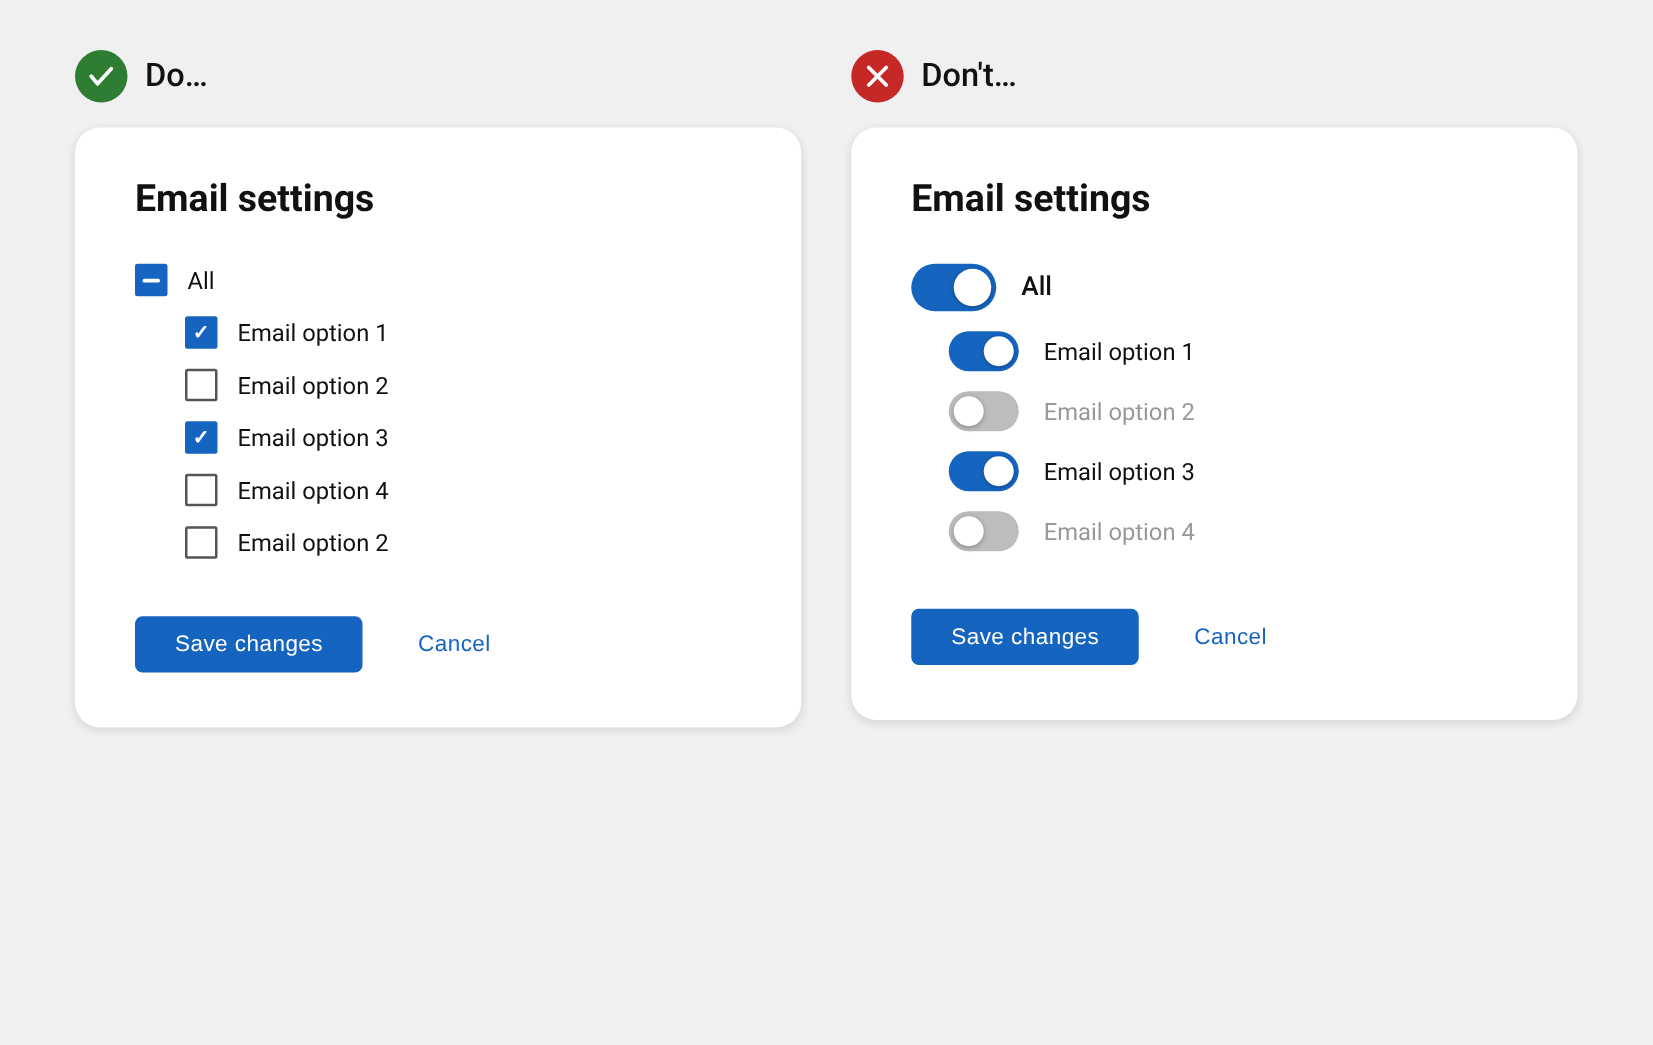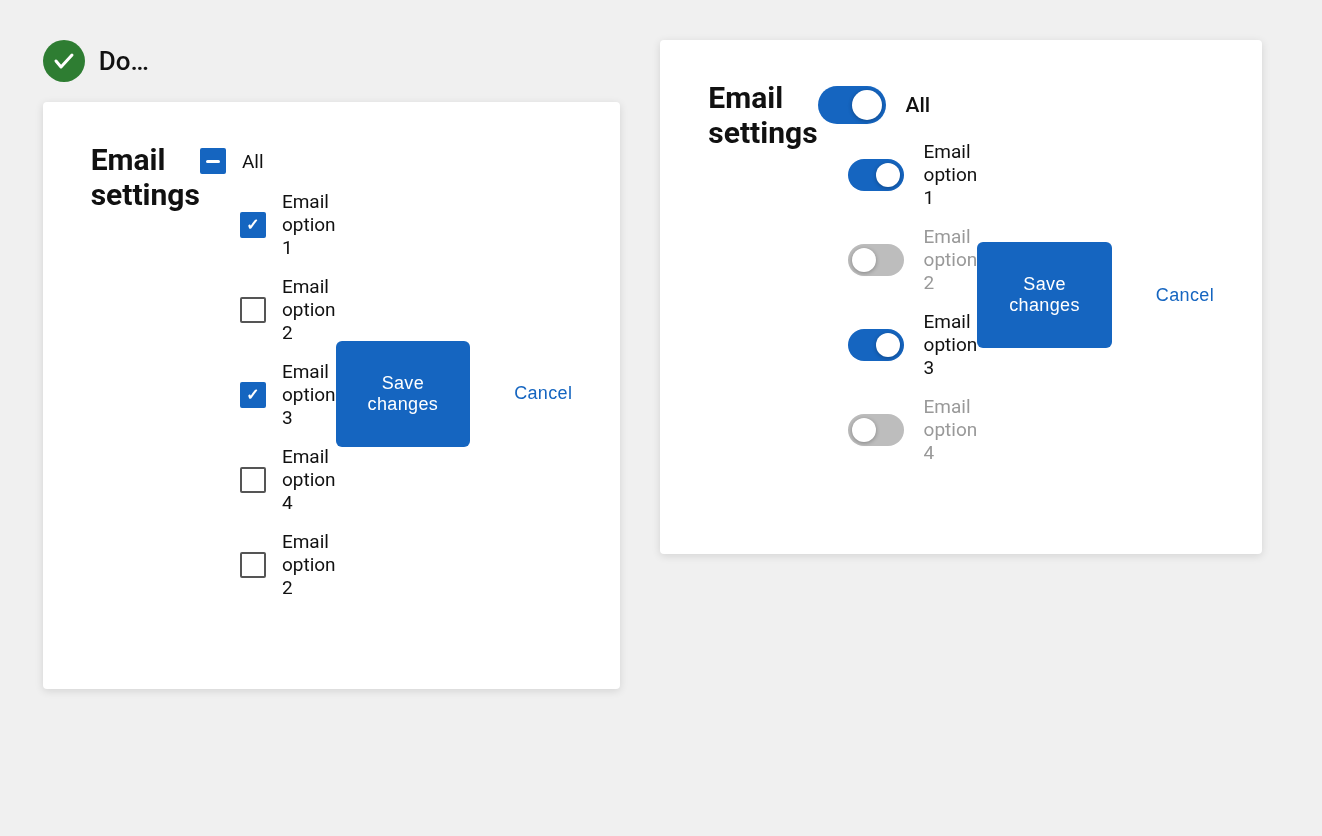--- a/index.html
+++ b/index.html
@@ -15,21 +15,20 @@
     }
     .page-wrapper {
       display: flex;
       flex-direction: row;
       width: 1322px;
       min-height: 836px;
       background: #f0f0f0;
       padding: 40px 60px;
       gap: 40px;
       align-items: flex-start;
-      justify-content: flex-end;
     }
     .panel {
       flex: 1;
       display: flex;
       flex-direction: column;
       gap: 20px;
     }
     .panel-header {
       display: flex;
       align-items: center;
@@ -49,25 +48,25 @@
       flex-shrink: 0;
     }
     .header-icon.do {
       background: #2e7d32;
     }
     .header-icon.dont {
       background: #c62828;
     }
     .card {
       background: #fff;
-      border-radius: 4px;
+      border-radius: 20px;
       box-shadow: 0 2px 8px rgba(0,0,0,0.12);
       padding: 40px 48px 44px 48px;
       display: flex;
-      flex-direction: row;
+      flex-direction: column;
       gap: 0;
     }
     .card-title {
       font-size: 30px;
       font-weight: 700;
       color: #111;
       margin-bottom: 28px;
     }
     .checkbox-list {
       display: flex;
@@ -121,21 +120,21 @@
     .card-actions {
       display: flex;
       align-items: center;
       gap: 28px;
     }
     .btn-save {
       background: #1565c0;
       color: #fff;
       border: none;
       border-radius: 6px;
-      padding: 32px 32px;
+      padding: 12px 32px;
       font-size: 18px;
       font-weight: 500;
       cursor: pointer;
       letter-spacing: 0.02em;
     }
     .btn-cancel {
       background: none;
       border: none;
       color: #1565c0;
       font-size: 18px;
@@ -271,20 +270,29 @@
         </div>
       </div>
       <div class="card-actions">
         <button class="btn-save">Save changes</button>
         <button class="btn-cancel">Cancel</button>
       </div>
     </div>
   </div>
 
   <div class="panel">
+    <div class="panel-header">
+      <div class="header-icon dont">
+        <svg width="24" height="24" viewBox="0 0 24 24" fill="none">
+          <line x1="5" y1="5" x2="19" y2="19" stroke="white" stroke-width="3" stroke-linecap="round"></line>
+          <line x1="19" y1="5" x2="5" y2="19" stroke="white" stroke-width="3" stroke-linecap="round"></line>
+        </svg>
+      </div>
+      <span>Don't…</span>
+    </div>
     <div class="card">
       <div class="card-title">Email settings</div>
       <div class="toggle-list">
 
         <div class="toggle-item toggle-item-all">
           <div class="toggle toggle-all on">
             <div class="toggle-knob"></div>
           </div>
           <span>All</span>
         </div>

